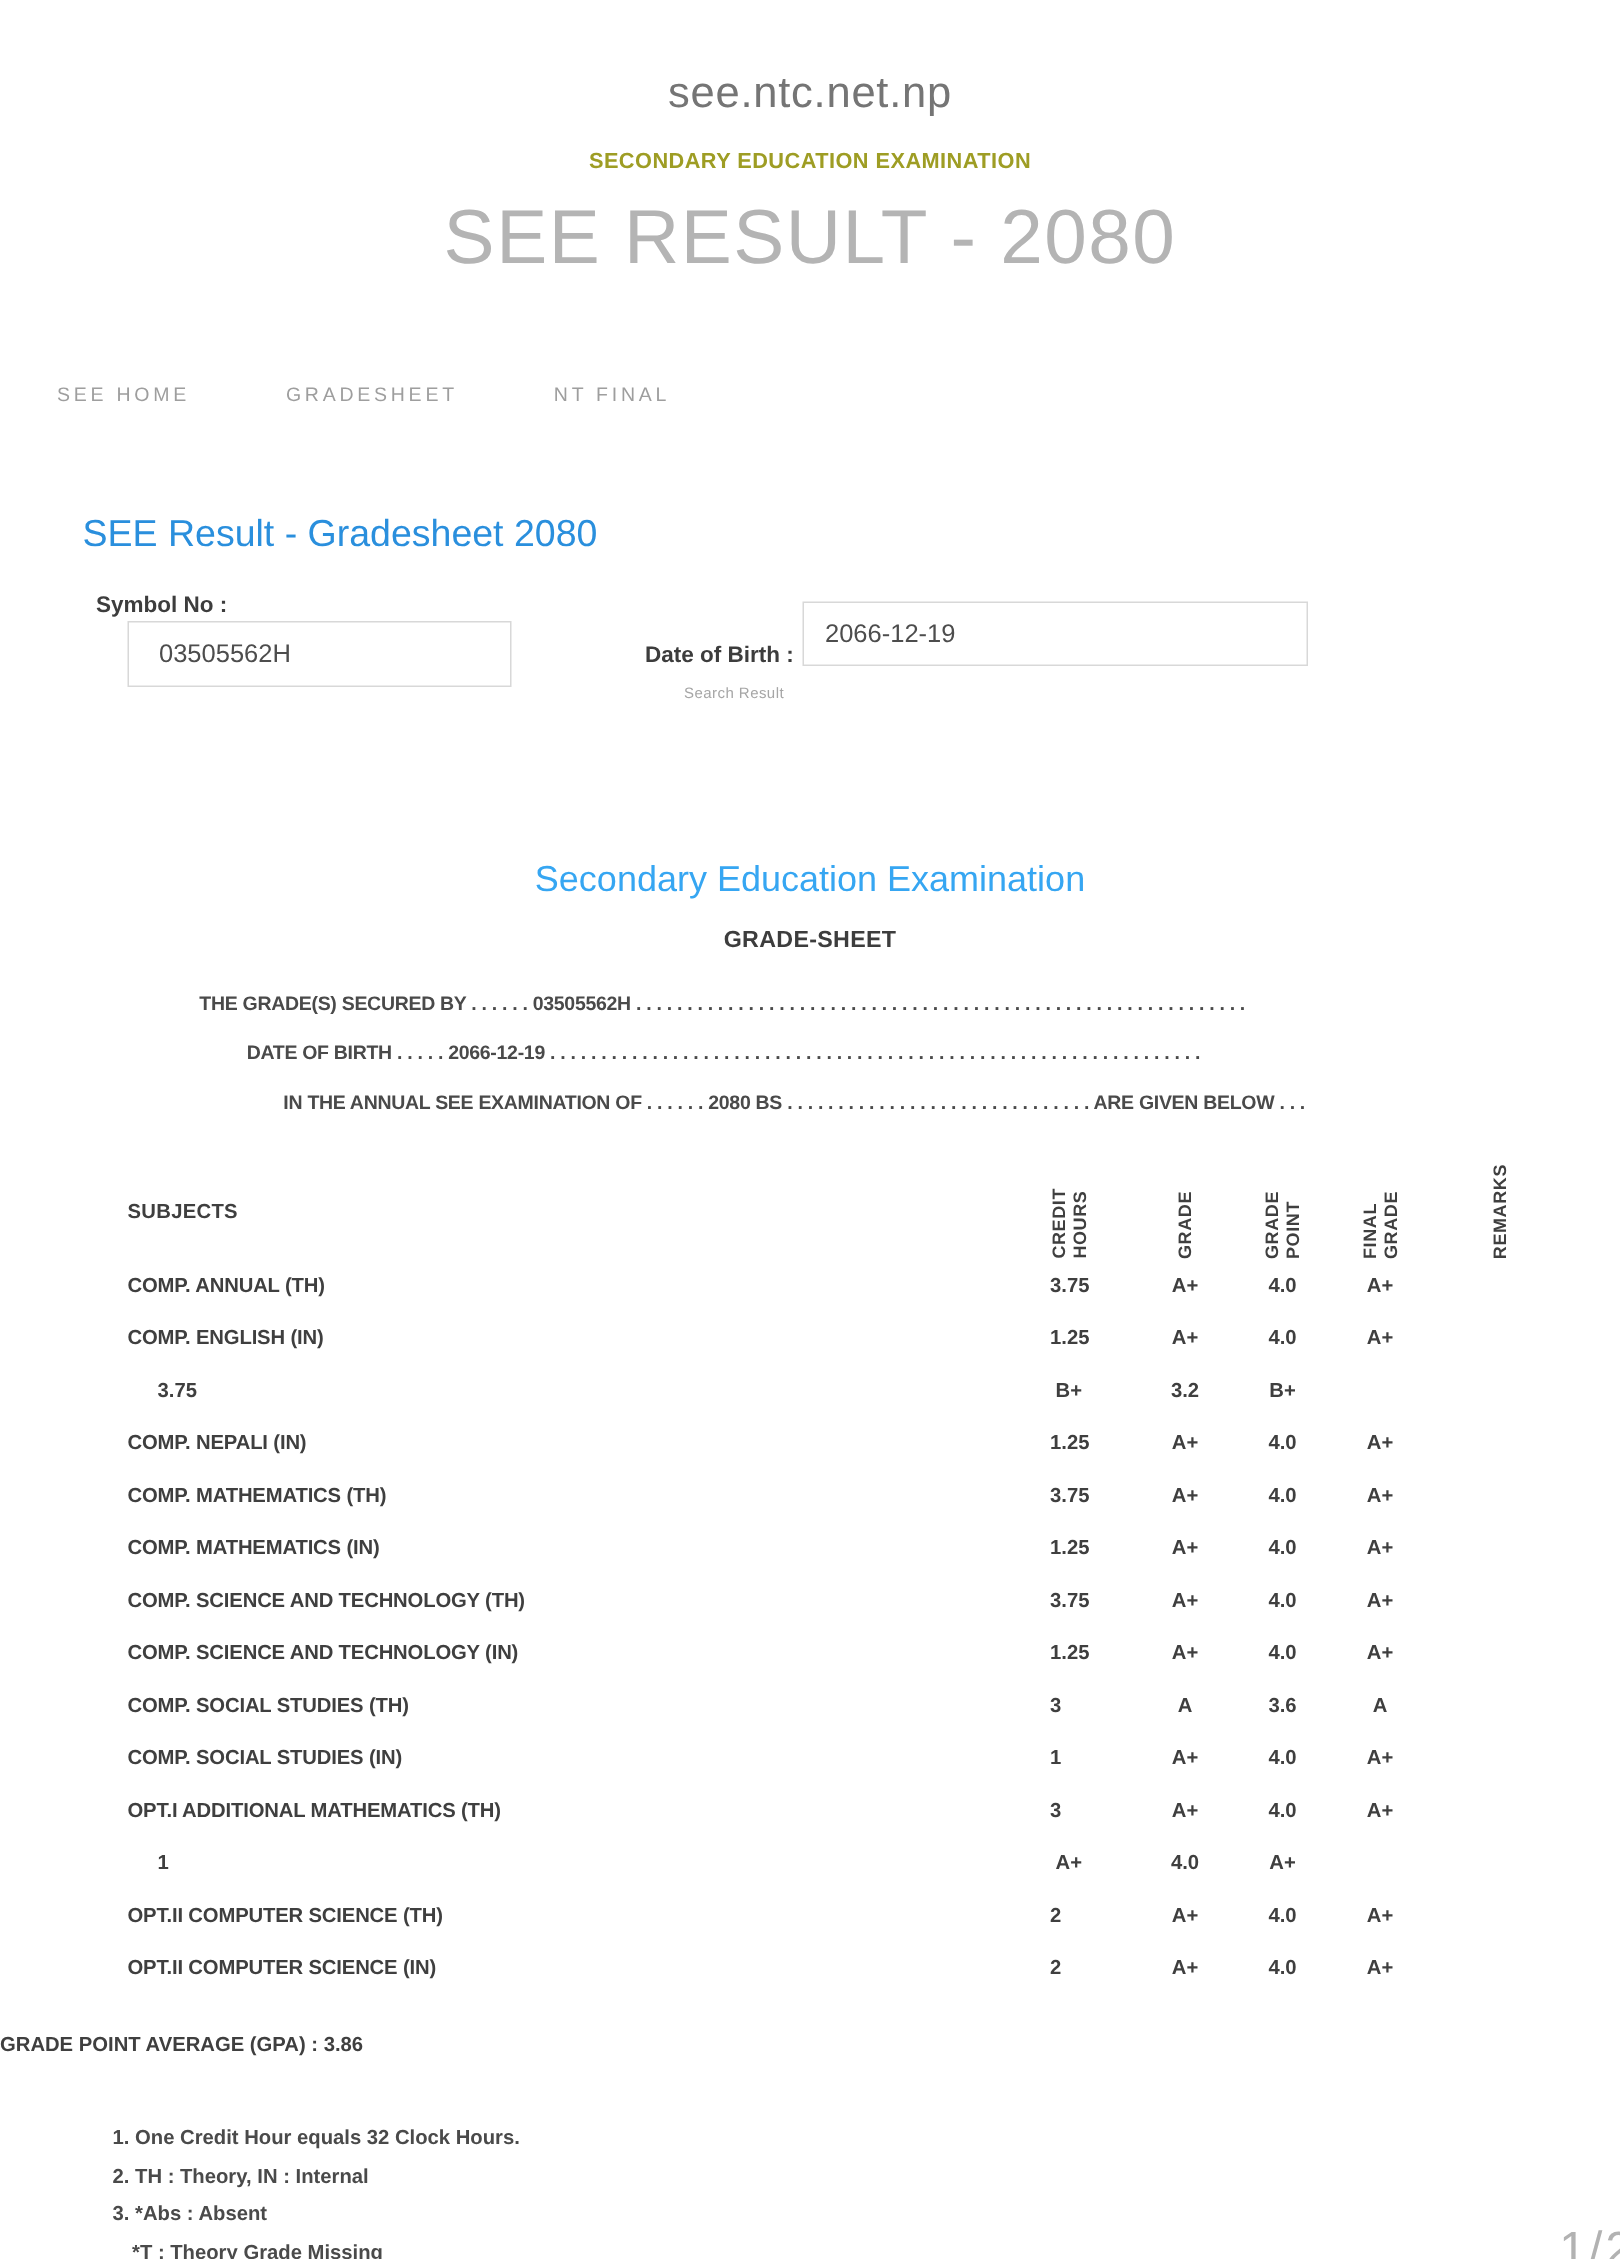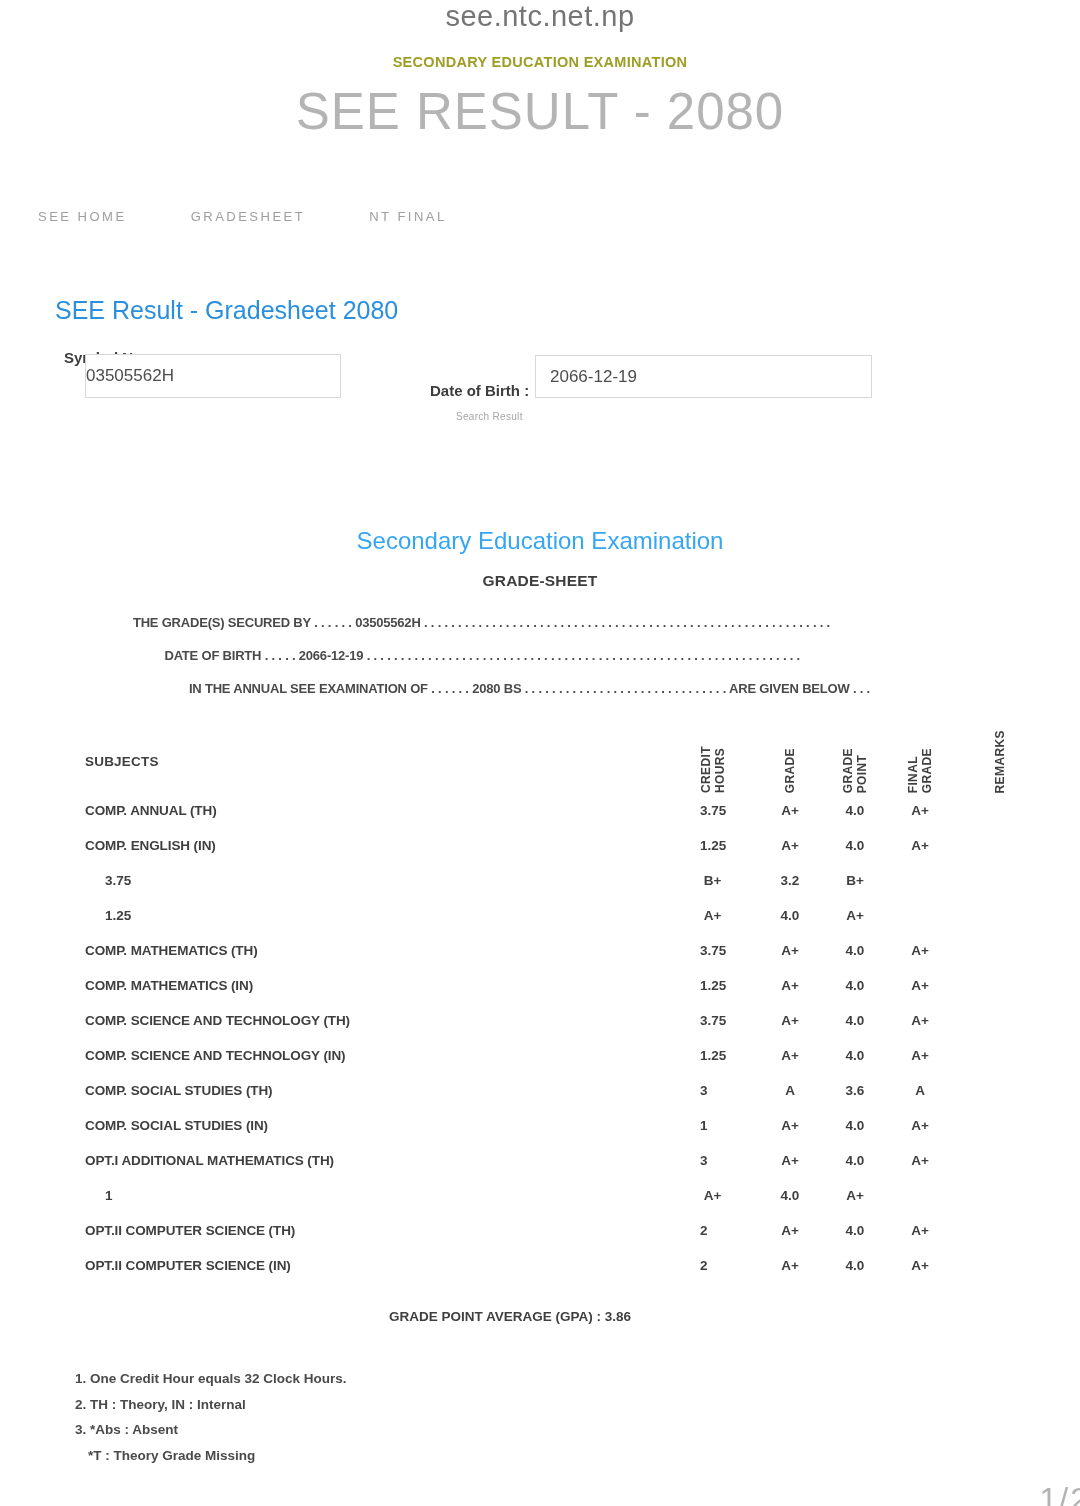--- a/index.html
+++ b/index.html
@@ -9,20 +9,21 @@
     width: 1080px;
     height: 1506px;
     overflow: hidden;
     background: #ffffff;
     font-family: "Liberation Sans", sans-serif;
     color: #3e3e3e;
   }
 
   
   .site-title {
+    padding-top: 46px;
     text-align: center;
     font-size: 29px;
     color: #757575;
     letter-spacing: 0.5px;
   }
   .exam-label {
     margin-top: 21px;
     text-align: center;
     font-size: 14.5px;
     font-weight: bold;
@@ -71,21 +72,21 @@
   .dob-label    { left: 430px; top: 33px; }
   .txt {
     position: absolute;
     border: 1px solid #d8d8d8;
     background: #fff;
     font-family: "Liberation Sans", sans-serif;
     font-size: 17px;
     color: #4d4d4d;
     outline: none;
   }
-  .symbol-input { left: 85px;  top: 5px; width: 256px; height: 44px; }
+  .symbol-input { left: 85px;  top: 19px; width: 256px; height: 44px; padding-left: 20px; }
   .dob-input    { left: 535px; top: 6px;  width: 337px; height: 43px; padding-left: 14px; }
   .search-btn {
     position: absolute;
     left: 456px; top: 62px;
     font-size: 10px;
     color: #a6a6a6;
     background: none;
     border: none;
     font-family: "Liberation Sans", sans-serif;
     letter-spacing: 0.3px;
@@ -161,21 +162,21 @@
     font-weight: bold;
     color: #3f3f3f;
   }
   .trow .c-subject { letter-spacing: -0.1px; white-space: nowrap; }
   .trow .c-credit  { padding-left: 20px; }
   .trow .c-grade, .trow .c-point, .trow .c-final, .trow .c-remarks { text-align: center; }
 
   .gpa-line {
     margin-top: 26px;
     width: 1020px;
-    text-align: center;
+    text-align: left;
     font-size: 13.5px;
     font-weight: bold;
     color: #3f3f3f;
   }
 
   .notes {
     margin: 42px 0 0 75px;
     font-size: 13.5px;
     font-weight: bold;
     color: #4a4a4a;
@@ -260,20 +261,21 @@
 
         <div class="trow">
           <div class="c-credit">3.75</div>
           <div class="c-grade">B+</div>
           <div class="c-point">3.2</div>
           <div class="c-final">B+</div>
           <div class="c-remarks"></div>
         </div>
 
         <div class="trow">
+          <div class="c-subject">COMP. NEPALI (IN)</div>
           <div class="c-credit">1.25</div>
           <div class="c-grade">A+</div>
           <div class="c-point">4.0</div>
           <div class="c-final">A+</div>
           <div class="c-remarks"></div>
         </div>
 
         <div class="trow">
           <div class="c-subject">COMP. MATHEMATICS (TH)</div>
           <div class="c-credit">3.75</div>

